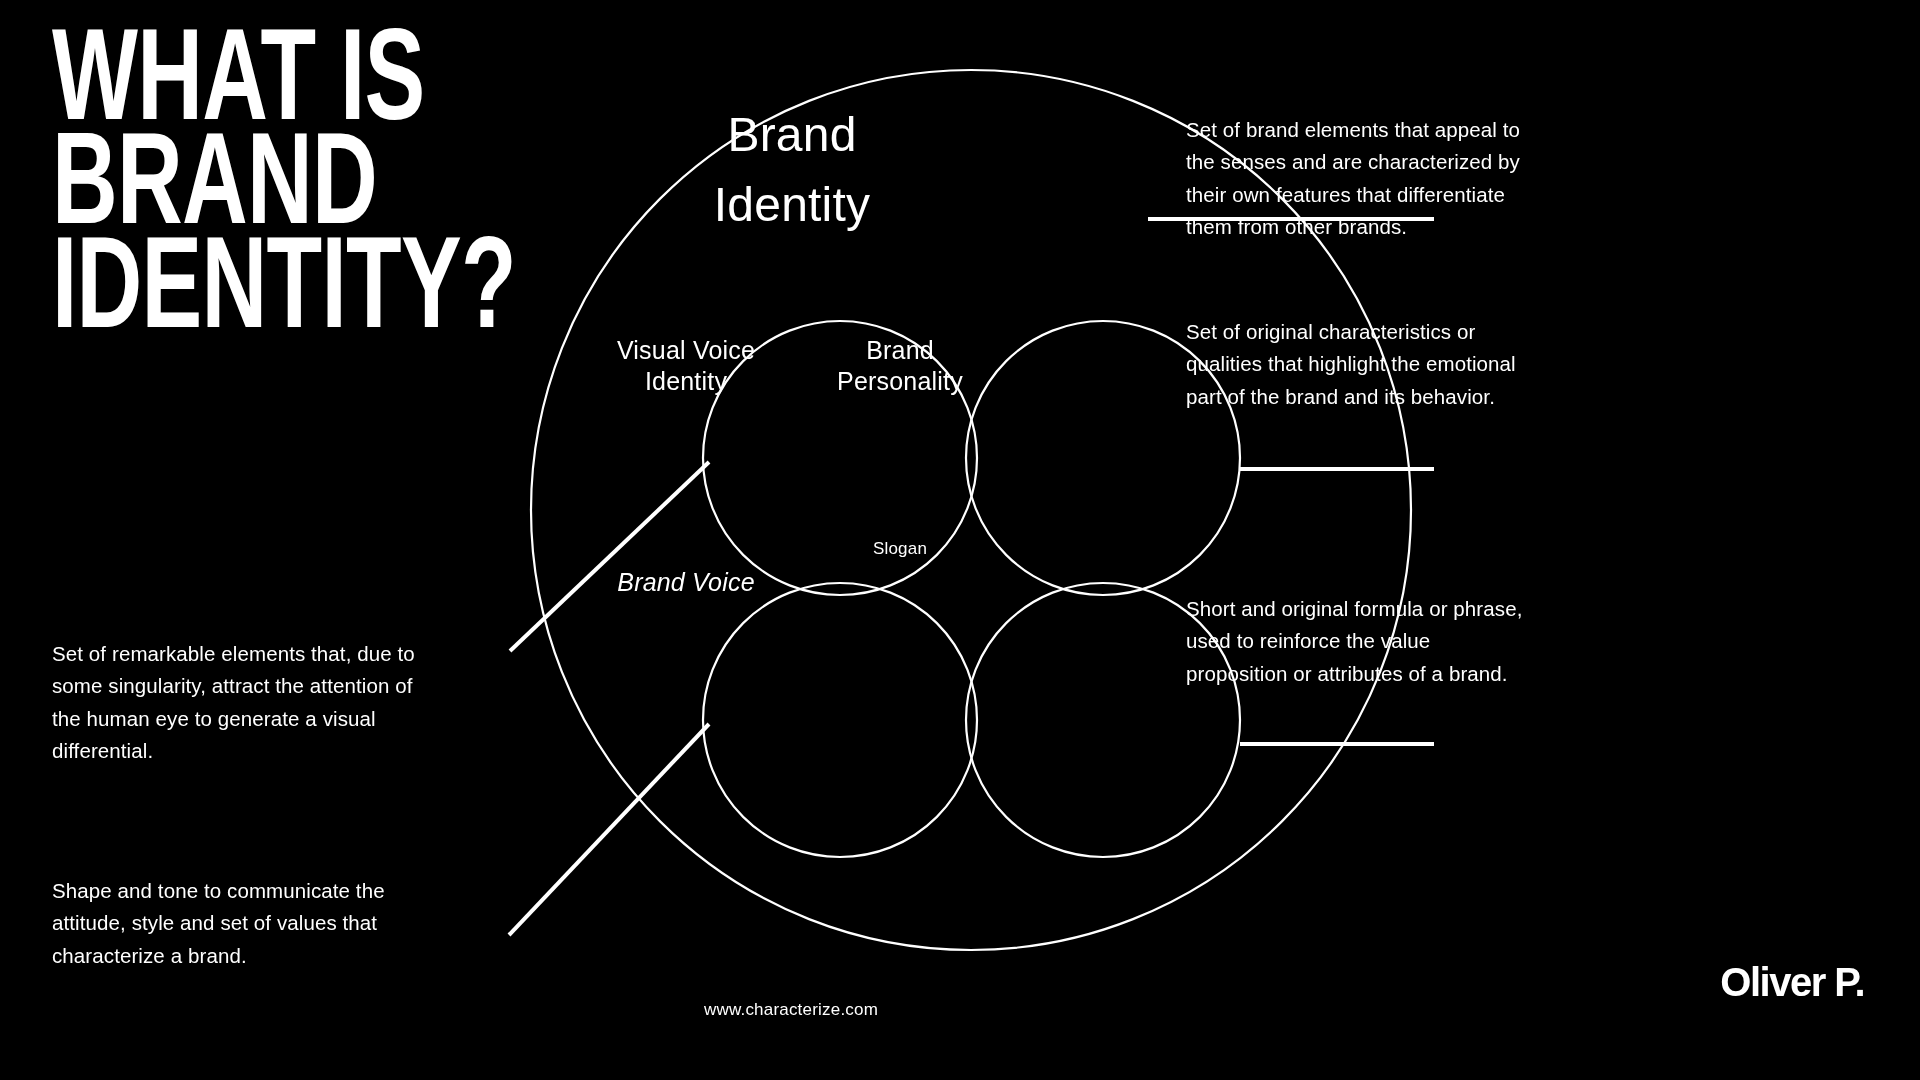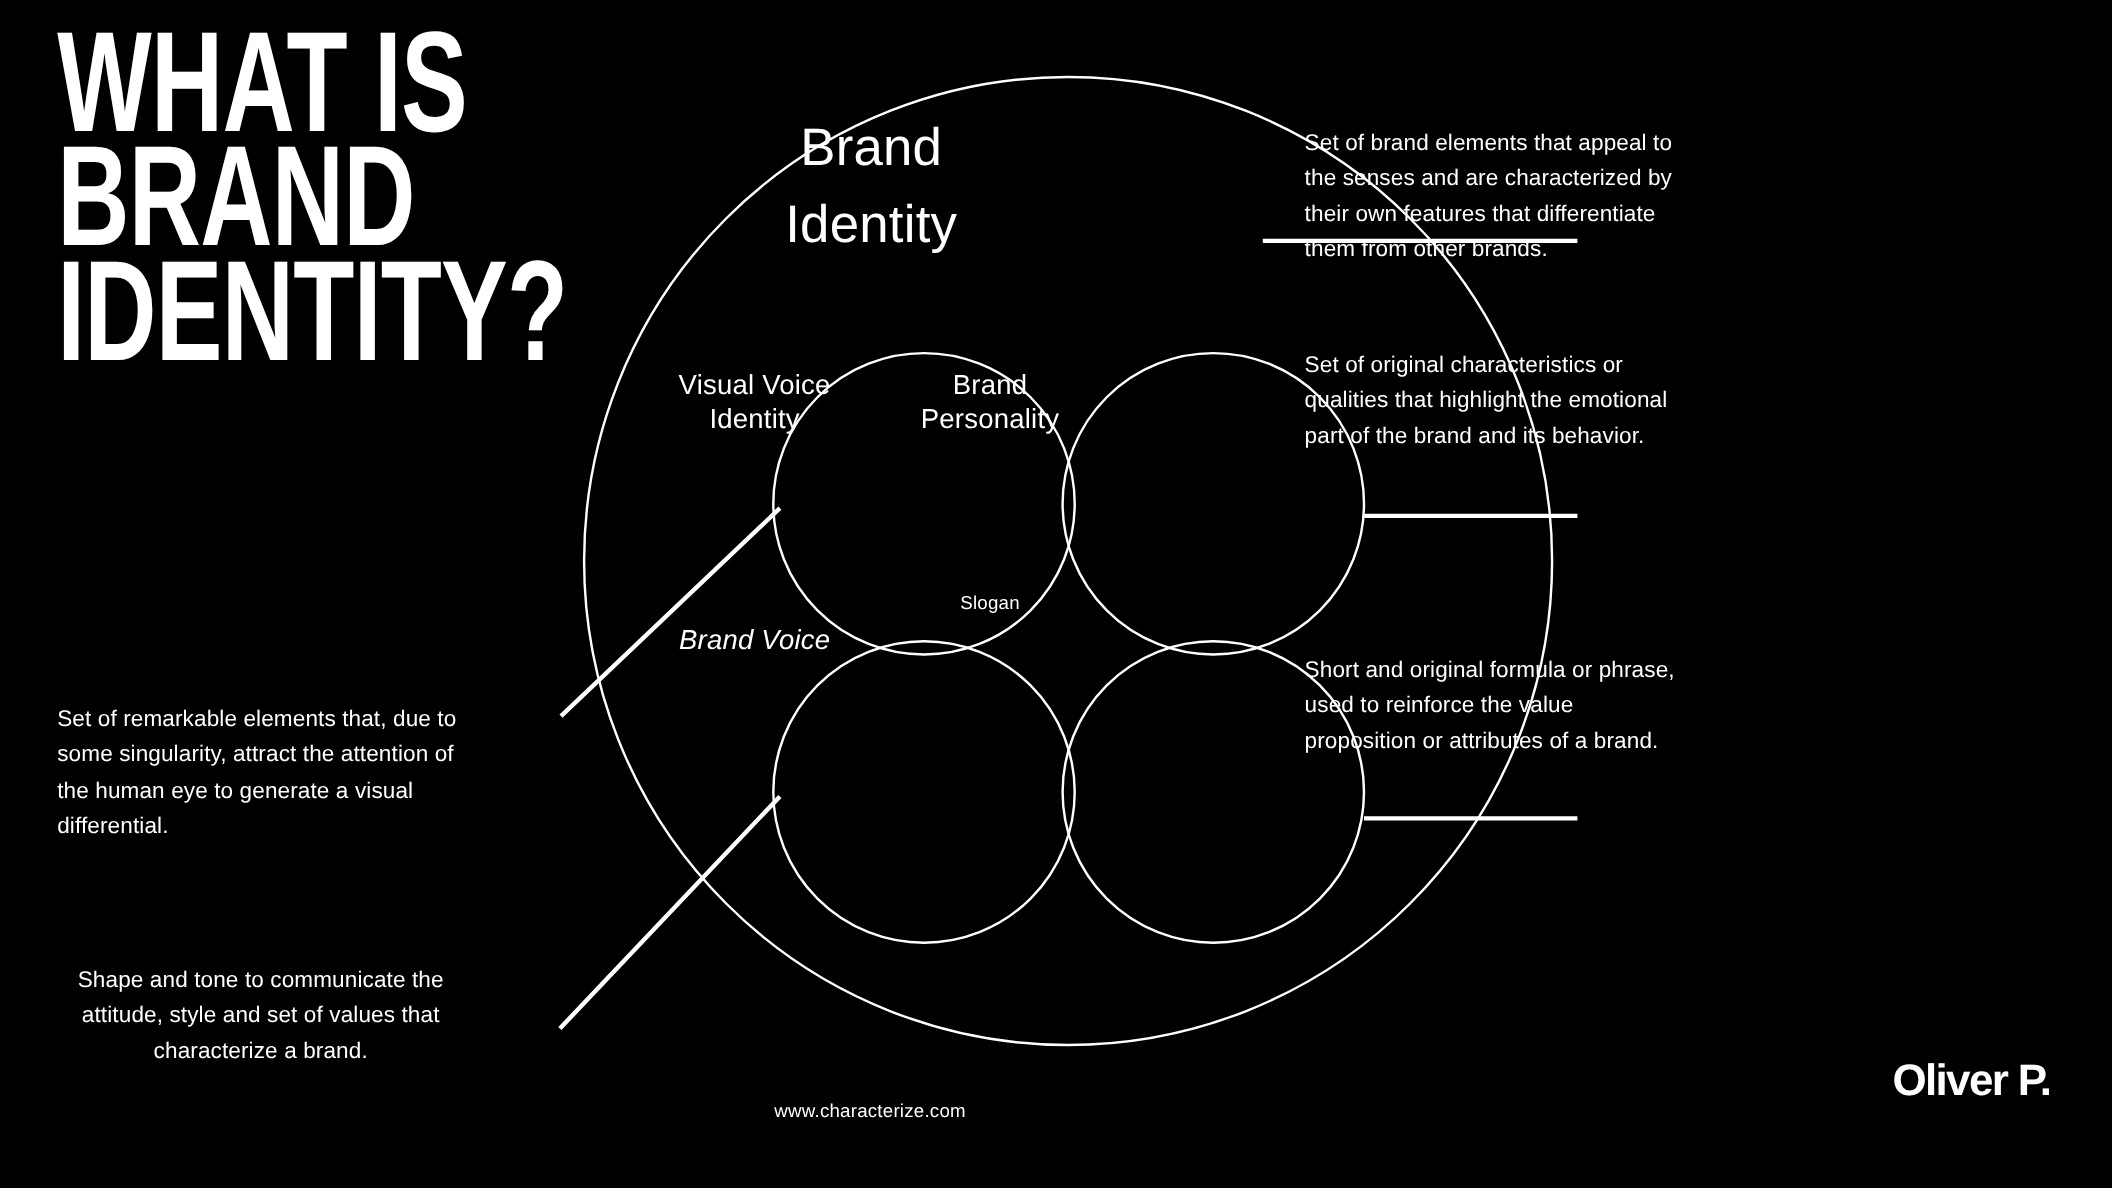--- a/index.html
+++ b/index.html
@@ -37,21 +37,21 @@
     position:absolute;
     left:52px;
     width:370px;
     font-size:20.5px;
     line-height:1.58;
     font-weight:400;
     letter-spacing:0.1px;
     color:#ffffff;
   }
   #left-para-1 { top:618px;margin-top:20px; }
-  #left-para-2 { top:875px;text-align:center; }
+  #left-para-2 { top:875px; }
 
   
   .right-para {
     position:absolute;
     left:1186px;
     width:345px;
     font-size:20.5px;
     line-height:1.58;
     font-weight:400;
     letter-spacing:0.1px;

